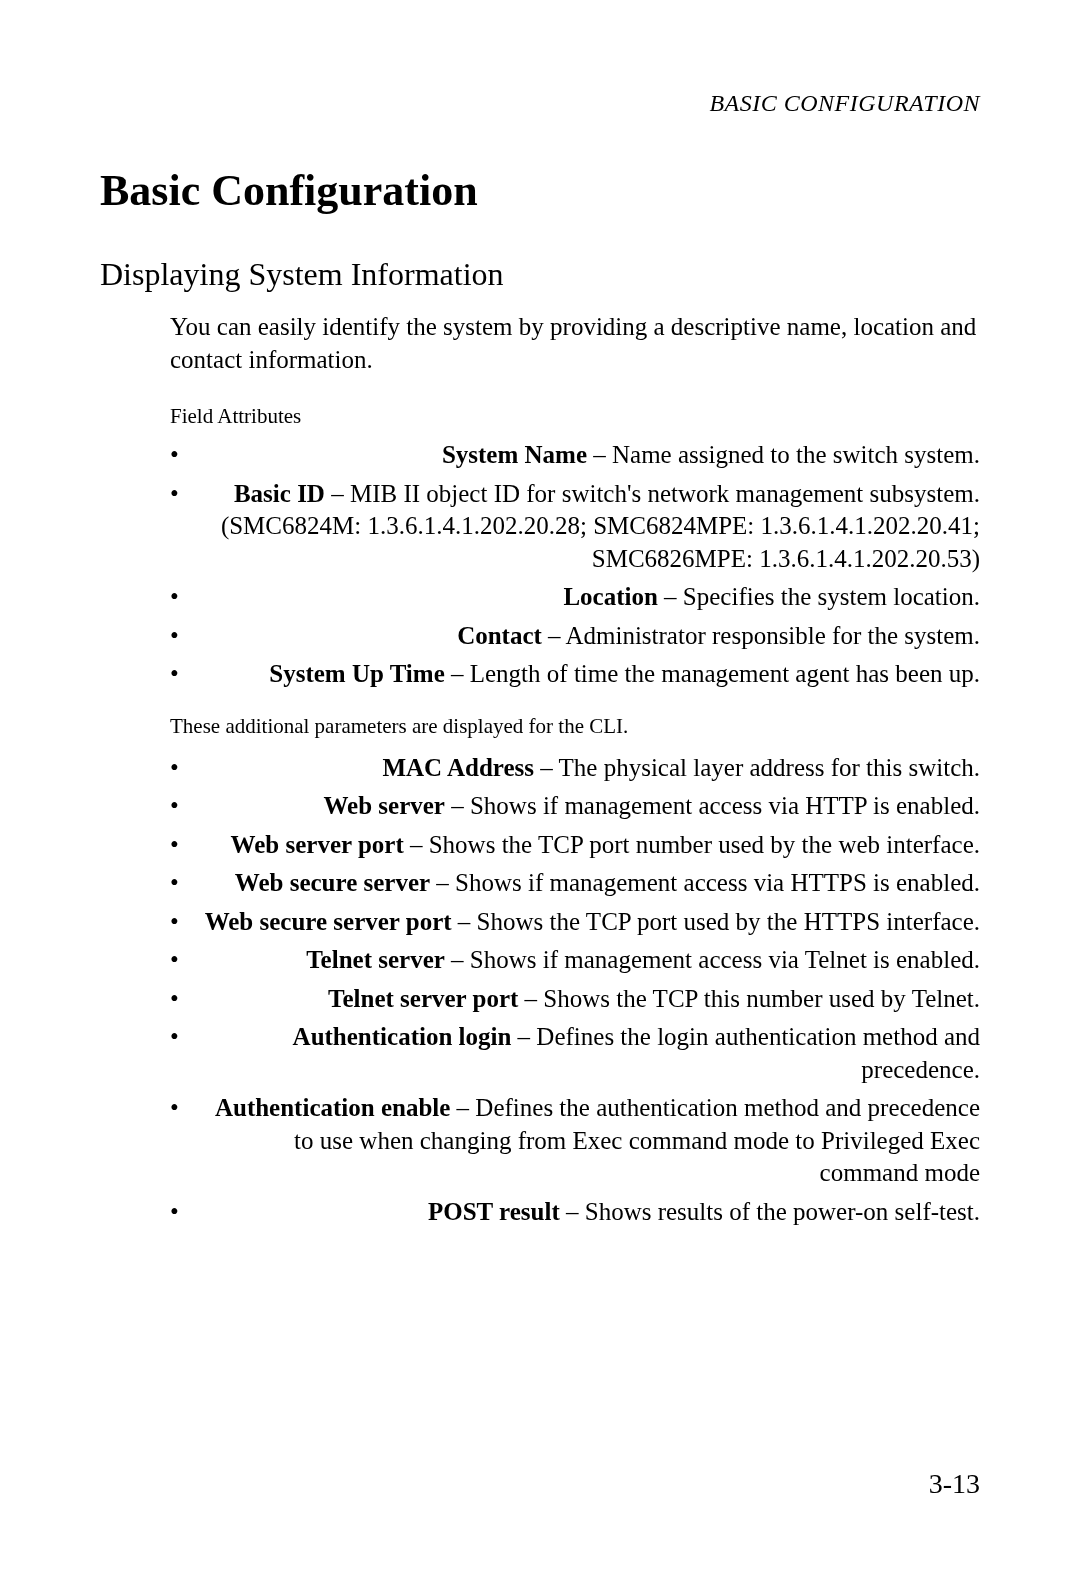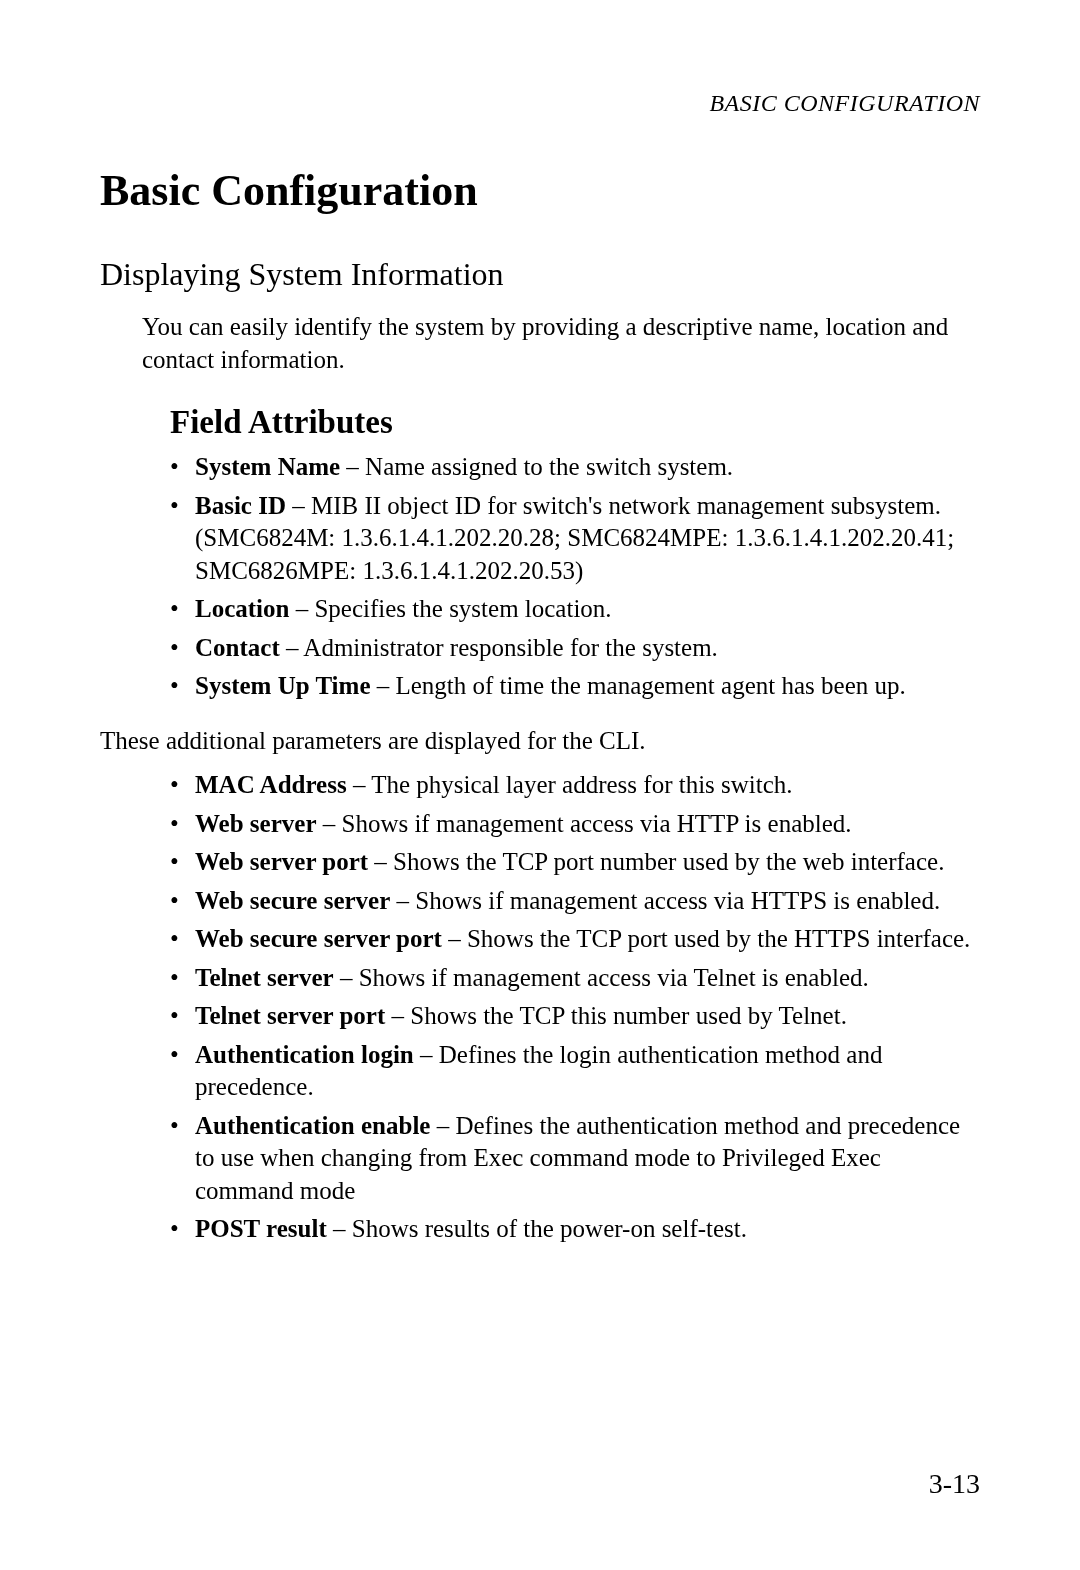--- a/index.html
+++ b/index.html
@@ -30,53 +30,55 @@
       margin-bottom: 40px;
     }
     h2 {
       font-size: 32px;
       font-weight: normal;
       margin-bottom: 18px;
     }
     .intro {
       font-size: 25px;
       line-height: 1.3;
-      margin-left: 42px;
+      margin-left: 70px;
       margin-bottom: 28px;
     }
     h3 {
-      font-size: 33px;
-      font-weight: bold;
+      font-size: 21px;
+      font-weight: normal;
       margin-left: 70px;
       margin-bottom: 10px;
     }
     ul {
       list-style: none;
       margin-left: 70px;
       margin-bottom: 22px;
+      text-align: right;
     }
     li {
       font-size: 25px;
       line-height: 1.3;
       padding-left: 25px;
       position: relative;
       margin-bottom: 6px;
     }
     li::before {
       content: "•";
       position: absolute;
       left: 0;
       top: 0;
     }
     li .term {
       font-weight: bold;
     }
     .mid-para {
-      font-size: 25px;
+      font-size: 21px;
       line-height: 1.3;
+      margin-left: 70px;
       margin-bottom: 12px;
     }
     .page-number {
       position: absolute;
       bottom: 70px;
       right: 100px;
       font-size: 28px;
     }
   </style>
 </head>

